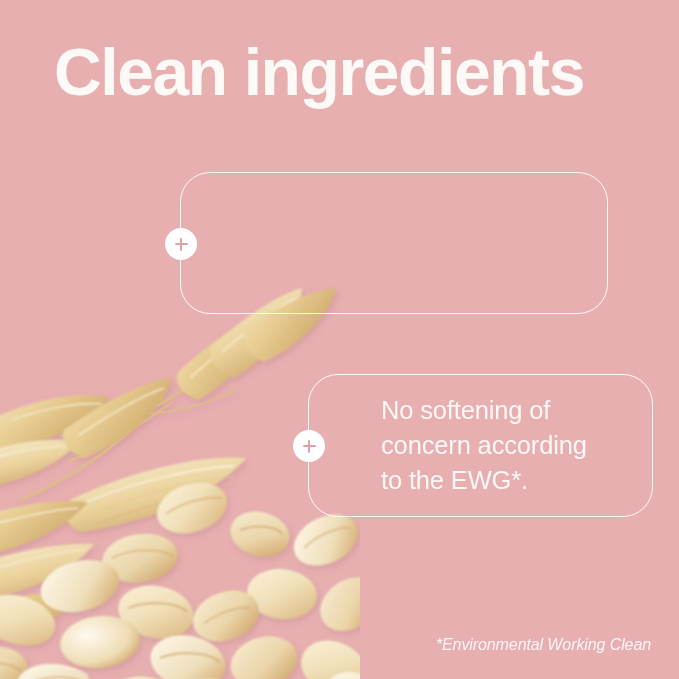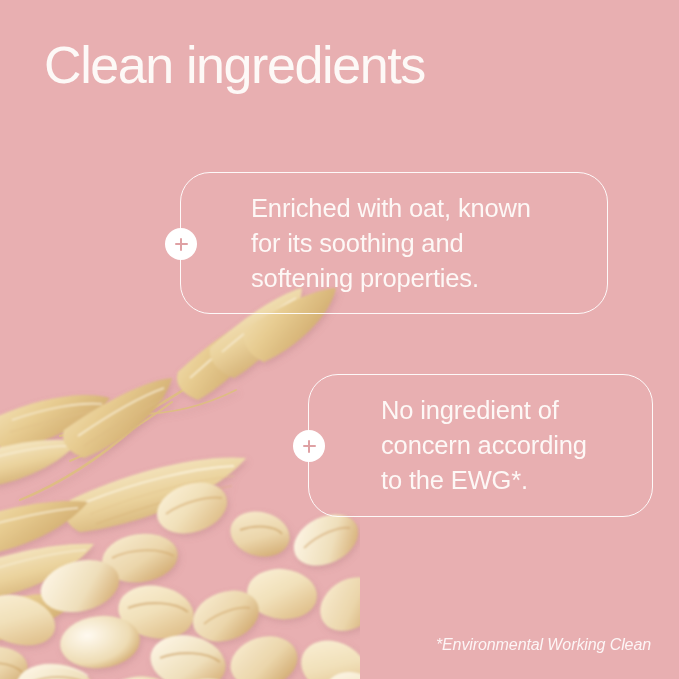--- a/index.html
+++ b/index.html
@@ -13,23 +13,23 @@
   #stage {
     position:absolute; inset:0;
     width:679px; height:679px;
     background:#E8AFB1;
     overflow:hidden;
   }
 
   
   #page-title {
     position:absolute;
-    left:44px; top:37px;
-    font-size:52px;
-    font-weight:400;
+    left:54px; top:37px;
+    font-size:66px;
+    font-weight:700;
     letter-spacing:-1.4px;
     color:#FDF9F7;
     line-height:1.08;
     white-space:nowrap;
   }
 
   
   #oat-photo {
     position:absolute;
     left:-40px; top:286px;
@@ -238,30 +238,27 @@
         </g>
       </g>
     </svg>
   </div>
 
   <div class="info-card" id="card-oat">
     <span class="plus-badge" id="badge-oat">
       <span class="bar h"></span>
       <span class="bar v"></span>
     </span>
-    <span class="card-text">Enriched with oat, known
-for its soothing and
-softening properties.</span>
   </div>
 
   <div class="info-card" id="card-ewg">
     <span class="plus-badge" id="badge-ewg">
       <span class="bar h"></span>
       <span class="bar v"></span>
     </span>
-    <span class="card-text">No ingredient of
+    <span class="card-text">No softening of
 concern according
 to the EWG*.</span>
   </div>
 
   <div id="footnote">*Environmental Working Clean</div>
 
 </div>
 
 </body></html>

